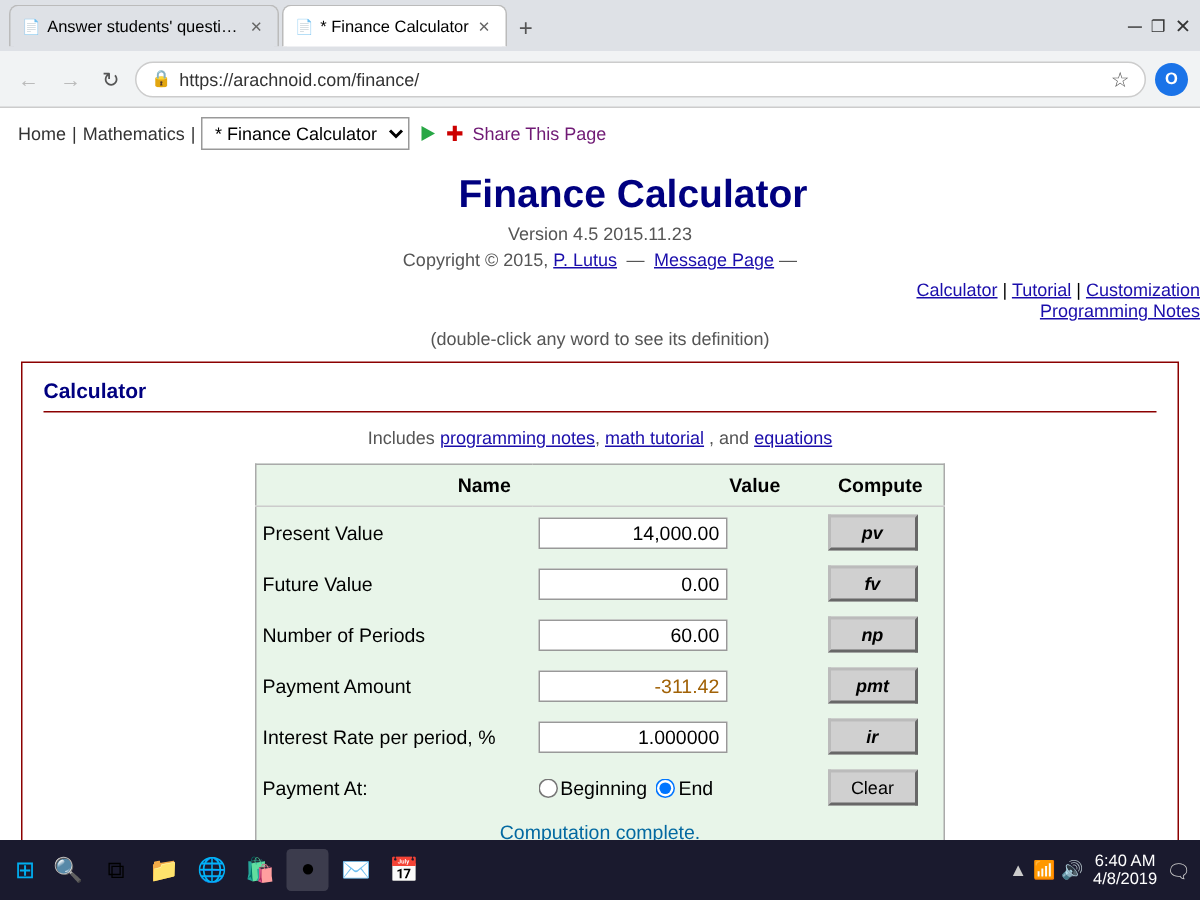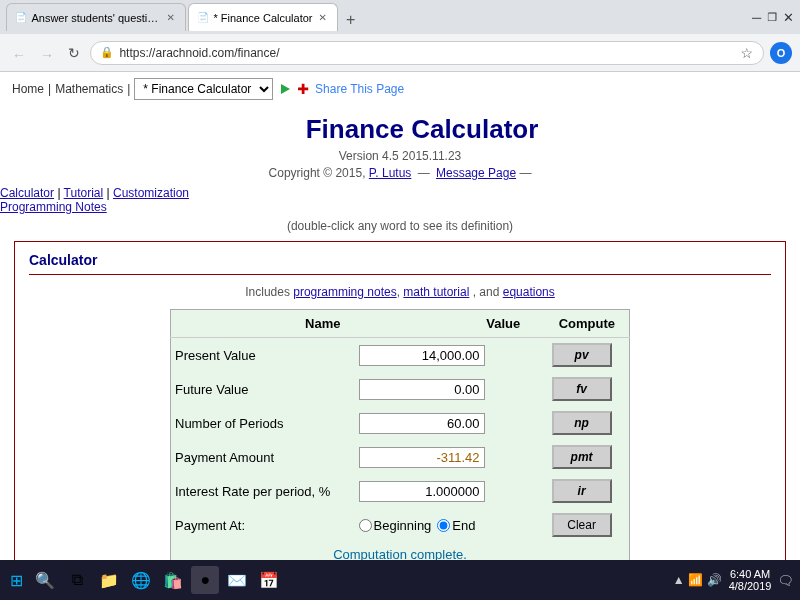--- a/index.html
+++ b/index.html
@@ -142,21 +142,21 @@
       margin-top: 4px;
     }
     .copyright-text {
       text-align: center;
       font-size: 12px;
       color: #555;
       margin-top: 3px;
     }
     .copyright-text a { color: #1a0dab; text-decoration: underline; }
     .secondary-nav {
-      text-align: left;
+      text-align: right;
       font-size: 12px;
       margin-top: 6px;
     }
     .secondary-nav a { color: #1a0dab; text-decoration: underline; }
     .double-click-note {
       text-align: center;
       font-size: 12px;
       color: #555;
       margin-top: 5px;
       margin-bottom: 8px;
@@ -330,21 +330,21 @@
   <div class="site-nav">
     <a href="#">Home</a>
     <span>|</span>
     <a href="#">Mathematics</a>
     <span>|</span>
     <select>
       <option>* Finance Calculator</option>
     </select>
     <span style="display:inline-block;width:0;height:0;border-top:5px solid transparent;border-bottom:5px solid transparent;border-left:9px solid #28a745;margin-left:4px;"></span>
     <span style="color:#cc0000;font-size:14px;margin-left:3px;">✚</span>
-    <a href="#" style="color:#3b82f6;text-decoration:none;font-size:12px;margin-left:2px;">Share This Page</a>
+    <a href="#" style="color:#701a75;text-decoration:none;font-size:12px;margin-left:2px;">Share This Page</a>
   </div>
 
   <h1 class="page-title">Finance Calculator</h1>
   <div class="version-text">Version 4.5  2015.11.23</div>
   <div class="copyright-text">
     <span>Copyright © 2015,</span>
     <a href="#">P. Lutus</a>
     <span style="margin:0 3px;">—</span>
     <a href="#">Message Page</a>
     <span> —</span>

